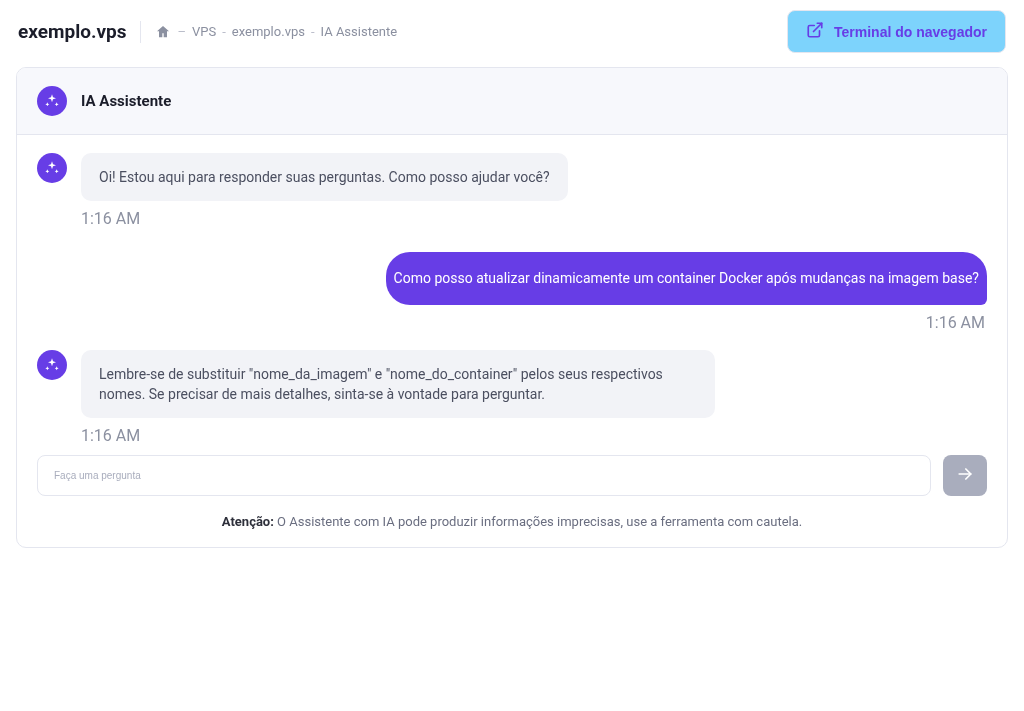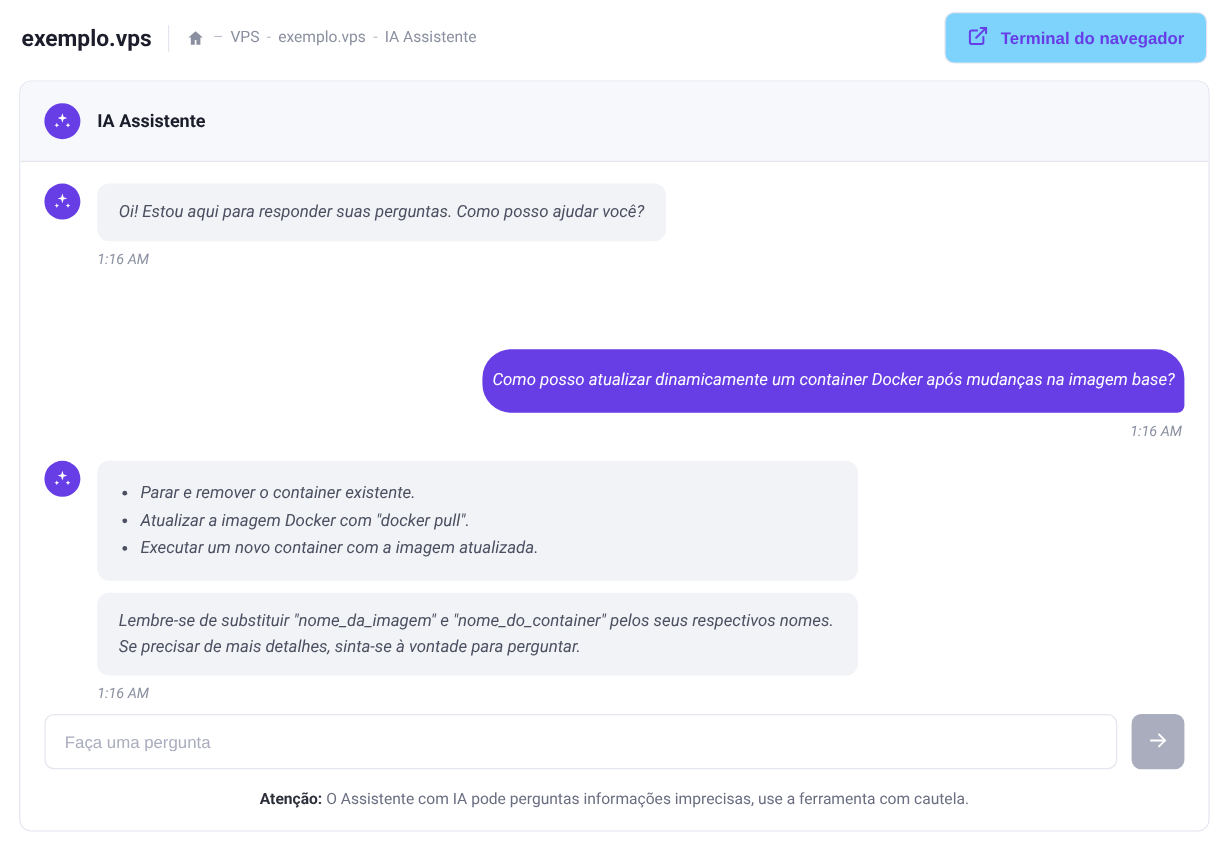--- a/index.html
+++ b/index.html
@@ -30,36 +30,36 @@
   .term-btn svg{width:18px;height:18px;}
 
   
   .card{margin:8px 16px 0 16px;border:1px solid var(--border);border-radius:10px;background:#fff;overflow:hidden;}
   .card-header{display:flex;align-items:center;gap:14px;padding:18px 20px;background:var(--panel-header);border-bottom:1px solid var(--border);}
   .ai-badge{width:30px;height:30px;border-radius:50%;background:var(--purple);display:flex;align-items:center;justify-content:center;}
   .ai-badge svg{width:16px;height:16px;}
   .card-title{font-weight:700;font-size:15px;color:#1b1d2a;}
 
   .chat{padding:10px 20px 4px 20px;}
-  .row{display:flex;gap:14px;margin-top:8px;font-style:italic;}
+  .row{display:flex;gap:14px;margin-top:8px;}
   .row .avatar{flex:0 0 30px;}
   .col{flex:1;display:flex;flex-direction:column;}
   .bubbles{display:flex;flex-direction:column;gap:10px;align-items:flex-start;max-width:74%;}
   .bubble{background:var(--bubble-bot);border-radius:10px;padding:14px 18px;color:#4b4f60;font-size:14px;line-height:1.45;}
   .bubble.wide{max-width:100%;}
-  .ts{font-size:12px;color:var(--muted);margin-top:8px;}
+  .ts{font-size:16px;color:var(--muted);margin-top:8px;}
   .ts.right{align-self:flex-end;margin-right:2px;}
   .row.user{justify-content:flex-end;margin-top:24px;}
   .user-wrap{display:flex;flex-direction:column;align-items:flex-end;}
-  .bubble.user{background:var(--bubble-user);color:#fff;font-size:14px;padding:16px 8px;border-radius:24px;border-bottom-right-radius:6px;max-width:620px;margin-top:44px;}
+  .bubble.user{background:var(--bubble-user);color:#fff;font-size:14px;padding:16px 8px;border-radius:24px;border-bottom-right-radius:6px;max-width:620px;}
   ul.steps{margin:0;padding-left:18px;}
   ul.steps li{margin:3px 0;}
 
   .input-row{display:flex;gap:12px;padding:6px 20px 8px 20px;align-items:stretch;}
-  .ask{flex:1;border:1px solid var(--border);border-radius:8px;padding:14px 16px;font-size:14px;color:#333;outline:none;}
+  .ask{flex:1;border:1px solid var(--border);border-radius:8px;padding:14px 16px;font-size:10px;color:#333;outline:none;}
   .ask::placeholder{color:#a9adbd;}
   .send{width:44px;border:none;border-radius:8px;background:#a9adbd;display:flex;align-items:center;justify-content:center;cursor:pointer;}
   .send svg{width:20px;height:20px;}
   .footer-note{text-align:center;font-size:13px;color:#6a6e80;padding:10px 12px 18px 12px;}
   .footer-note b{color:#2d2f3a;margin-top:28px;}
 </style>
 </head>
 <body>
 
 <div class="topbar">
@@ -130,27 +130,20 @@
     <div class="row" style="margin-top:18px;">
       <div class="avatar">
         <div class="ai-badge">
           <svg viewBox="0 0 24 24" fill="#fff">
               <path d="M12 2l1.5 4.5L18 8l-4.5 1.5L12 14l-1.5-4.5L6 8l4.5-1.5L12 2zM19 14l.9 2.1L22 17l-2.1.9L19 20l-.9-2.1L16 17l2.1-.9L19 14zM5 14l.9 2.1L8 17l-2.1.9L5 20l-.9-2.1L2 17l2.1-.9L5 14z"></path>
             </svg>
         </div>
       </div>
       <div class="col">
         <div class="bubbles" style="max-width:70%;">
-          <div class="bubble wide" style="width:100%;">
-            <ul class="steps">
-              <li>Parar e remover o container existente.</li>
-              <li>Atualizar a imagem Docker com "docker pull".</li>
-              <li>Executar um novo container com a imagem atualizada.</li>
-            </ul>
-          </div>
           <div class="bubble wide" style="width:100%;">Lembre-se de substituir "nome_da_imagem" e "nome_do_container" pelos seus respectivos nomes. Se precisar de mais detalhes, sinta-se à vontade para perguntar.</div>
         </div>
         <div class="ts">1:16 AM</div>
       </div>
     </div>
 
   </div>
 
   <div class="input-row">
     <input class="ask" type="text" placeholder="Faça uma pergunta" style="">
@@ -158,15 +151,15 @@
       <span>
         <svg viewBox="0 0 24 24" fill="none" stroke="#fff" stroke-width="2" stroke-linecap="round" stroke-linejoin="round">
             <line x1="5" y1="12" x2="19" y2="12"></line>
             <polyline points="13 6 19 12 13 18"></polyline>
           </svg>
       </span>
     </button>
   </div>
 
   <div class="footer-note">
-    <b>Atenção:</b><span> O Assistente com IA pode perguntas informações imprecisas, use a ferramenta com cautela.</span>
+    <b>Atenção:</b><span> O Assistente com IA pode produzir informações imprecisas, use a ferramenta com cautela.</span>
   </div>
 </div>
 
 </body></html>

